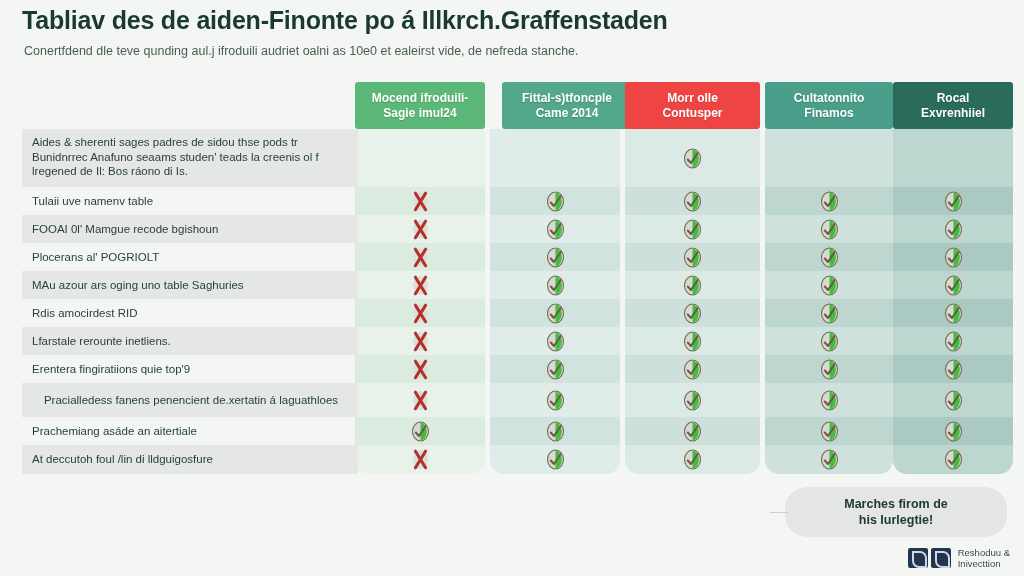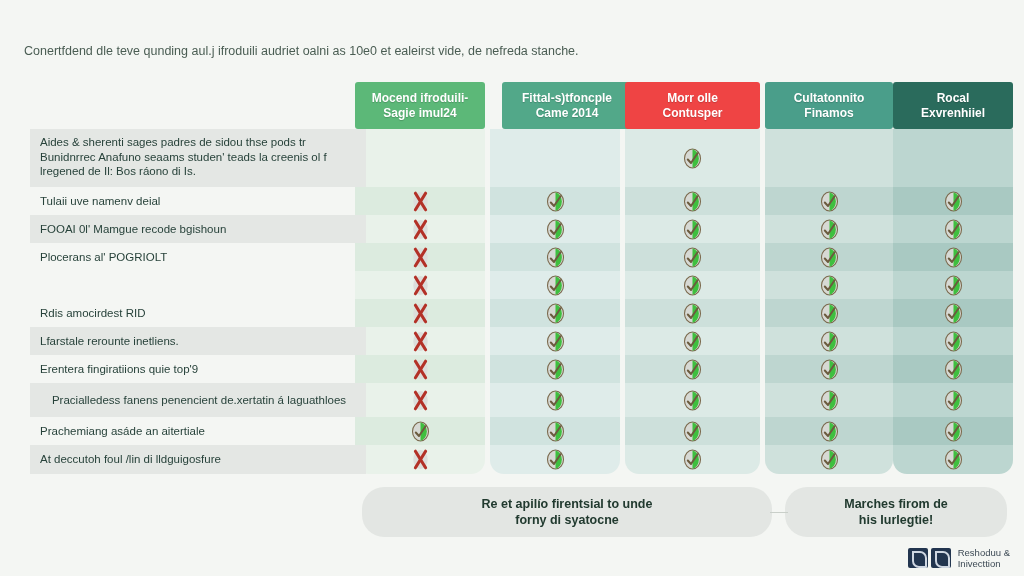--- a/index.html
+++ b/index.html
@@ -34,21 +34,21 @@
     text-shadow:0 1px 1px rgba(0,0,0,.18);
     padding:0 6px;box-sizing:border-box;
   }
   .colbody{
     position:absolute;top:47px;height:345px;border-radius:0 0 14px 14px;
   }
 
   
   .labelcol{position:absolute;left:14px;top:47px;width:336px;height:345px;}
   .lbl{
-    position:absolute;left:16px;width:336px;box-sizing:border-box;
+    position:absolute;left:8px;width:336px;box-sizing:border-box;
     padding:3px 8px 3px 10px;
     font-size:11.5px;line-height:1.28;color:#27423a;
     display:flex;align-items:center;
   }
   .lbl.alt{background:#e4e7e4;}
   .lbl.tall{display:block;padding-top:6px;}
 
   
   .stripe{position:absolute;left:0;width:100%;}
 
@@ -78,20 +78,21 @@
     content:"";position:absolute;left:4px;top:3px;width:11px;height:13px;
     border:2px solid #cfd7e2;border-radius:0 7px 0 7px;
   }
   .footertext{font-size:9.5px;line-height:1.22;color:#3d4a55;}
 </style>
 </head>
 <body>
 
 <div id="page">
 
+  <div class="title">Tabliav des de aiden-Finonte po á Illkrch.Graffenstaden</div>
   <div class="subtitle">Conertfdend dle teve qunding aul.j ifroduili audriet oalni as 10e0 et ealeirst vide, de nefreda stanche.</div>
 
   <div class="grid" id="grid">
       <div class="colhead" style="left: 355px; width: 130px; background: rgb(92, 184, 120);">
         <span><span>Mocend ifroduili-</span><br><span>Sagie imul24</span></span>
       </div>
       <div class="colbody" style="left: 355px; width: 130px; background: rgb(233, 242, 234);">
         <div class="stripe" style="top: 58px; height: 28px; background: rgb(220, 235, 223);"></div>
         <div class="cell" style="left: 0px; width: 130px; top: 58px; height: 28px;">
           <span class="ico">
@@ -593,27 +594,30 @@
     <ellipse cx="9.5" cy="10.5" rx="8" ry="9.5" fill="#d7d9d4" stroke="#7b6a4e" stroke-width="1.1"></ellipse>
     <path d="M9.5 1.2 A8 9.5 0 0 1 9.5 19.8 Z" fill="#3fbf3f"></path>
     <path d="M4.8 11.5 L8 15 L14.6 5.2" fill="none" stroke="#6b5b3e" stroke-width="2" stroke-linecap="round" stroke-linejoin="round"></path>
   </svg>
           </span>
         </div>
       </div>
       <div class="labelcol">
         <div class="lbl alt tall" style="top: 0px; height: 58px;"><span>Aides &amp; sherenti sages padres de sidou thse pods tr Bunidnrrec Anafuno seaams studen' teads        la creenis ol f lregened de Il: Bos ráono di Is.</span></div>
         <div class="lbl" style="top: 58px; height: 28px;">
-          <span>Tulaii uve namenv deial</span>
+          <span>Tulaii uve namenv table</span>
         </div>
         <div class="lbl alt" style="top: 86px; height: 28px;">
           <span>FOOAI 0l' Mamgue recode bgishoun</span>
         </div>
         <div class="lbl" style="top: 114px; height: 28px;">
           <span>Plocerans al' POGRIOLT</span>
+        </div>
+        <div class="lbl alt" style="top: 142px; height: 28px;">
+          <span>MAu azour ars oging uno table Saghuries</span>
         </div>
         <div class="lbl" style="top: 170px; height: 28px;">
           <span>Rdis amocirdest RID</span>
         </div>
         <div class="lbl alt" style="top: 198px; height: 28px;">
           <span>Lfarstale rerounte inetliens.</span>
         </div>
         <div class="lbl" style="top: 226px; height: 28px;">
           <span>Erentera fingiratiions quie top'9</span>
         </div>
@@ -633,20 +637,17 @@
     <div class="logomark">
       <div class="logosq"></div>
       <div class="logosq"></div>
     </div>
     <div class="footertext">
       <div>Reshoduu &amp;</div>
       <div>Inivecttion</div>
     </div>
   </div>
 
-<div class="pill" style="left: 362px; top: 487px; width: 410px; height: 50px;">
-      <span><span>Re et apilío firentsial to unde</span><br><span>forny di syatocne</span></span>
-    </div>
     <div class="pill" style="left: 785px; top: 487px; width: 222px; height: 50px;">
       <span><span>Marches firom de</span><br><span>his Iurlegtie!</span></span>
     </div>
     <div class="connector" style="left: 770px; top: 512px; width: 18px;"></div>
   </div>
 
 </body></html>

